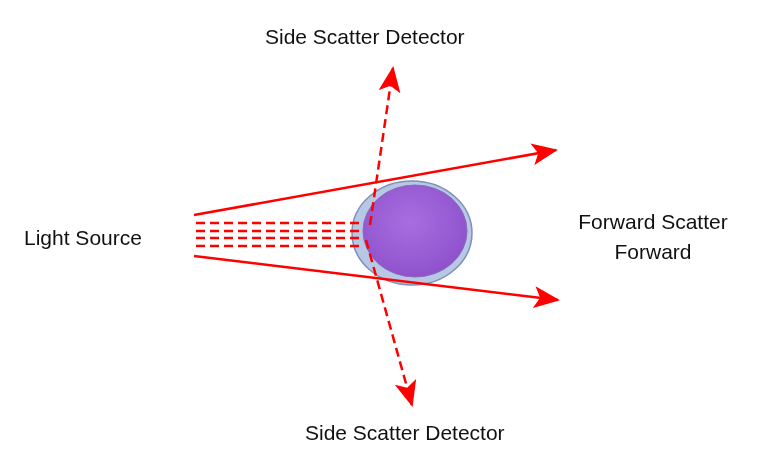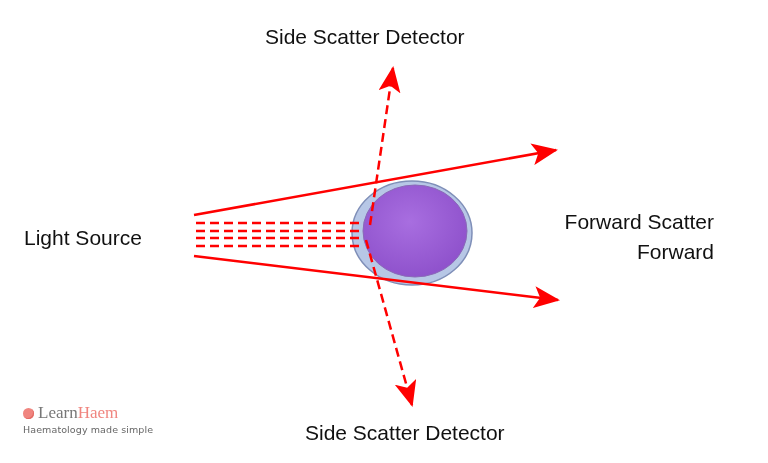--- a/index.html
+++ b/index.html
@@ -1,21 +1,21 @@
 <!DOCTYPE html>
 <html><head>
   <meta charset="utf-8">
   <style>
     html, body { margin: 0; padding: 0; background: #ffffff; }
     .canvas { position: relative; width: 768px; height: 463px; background: #ffffff; overflow: hidden; font-family: "Liberation Sans", "DejaVu Sans", sans-serif; color: #111111; }
     .label { position: absolute; font-size: 21px; line-height: 26px; white-space: nowrap; }
     .label-top { left: 265px; top: 24px; }
     .label-bottom { left: 305px; top: 420px; }
     .label-left { left: 24px; top: 225px; }
-    .label-right { left: 534px; top: 207px; text-align: right; width: 180px; line-height: 30px; }
+    .label-right { left: 563px; top: 207px; text-align: center; width: 180px; line-height: 30px; }
     svg.diagram { position: absolute; left: 0; top: 0; }
     .logo { position: absolute; left: 23px; top: 403px; }
     .logo-row { display: flex; align-items: center; }
     .logo-dot { width: 11px; height: 11px; border-radius: 50%; background: #f0857f; margin-right: 4px; box-shadow: inset -1px -1px 0 #e36a63; }
     .logo-learn { font-family: "Liberation Serif", "DejaVu Serif", serif; font-size: 17px; color: #777777; }
     .logo-haem { font-family: "Liberation Serif", "DejaVu Serif", serif; font-size: 17px; color: #f0857f; }
     .logo-tag { font-family: "DejaVu Sans", sans-serif; font-size: 9.5px; color: #666666; margin-top: 1px; letter-spacing: 0.1px; }
   </style>
 </head>
 <body>
@@ -56,22 +56,14 @@
   </svg>
 
   <div class="label label-top">Side Scatter Detector</div>
   <div class="label label-bottom">Side Scatter Detector</div>
   <div class="label label-left">Light Source</div>
   <div class="label label-right">
     <div>Forward Scatter</div>
     <div>Forward</div>
   </div>
 
-  <div class="logo">
-    <div class="logo-row">
-      <span class="logo-dot"></span>
-      <span class="logo-learn">Learn</span>
-        <span class="logo-haem">Haem</span>
-    </div>
-    <div class="logo-tag">Haematology made simple</div>
-  </div>
 
 </div>
 
 </body></html>

